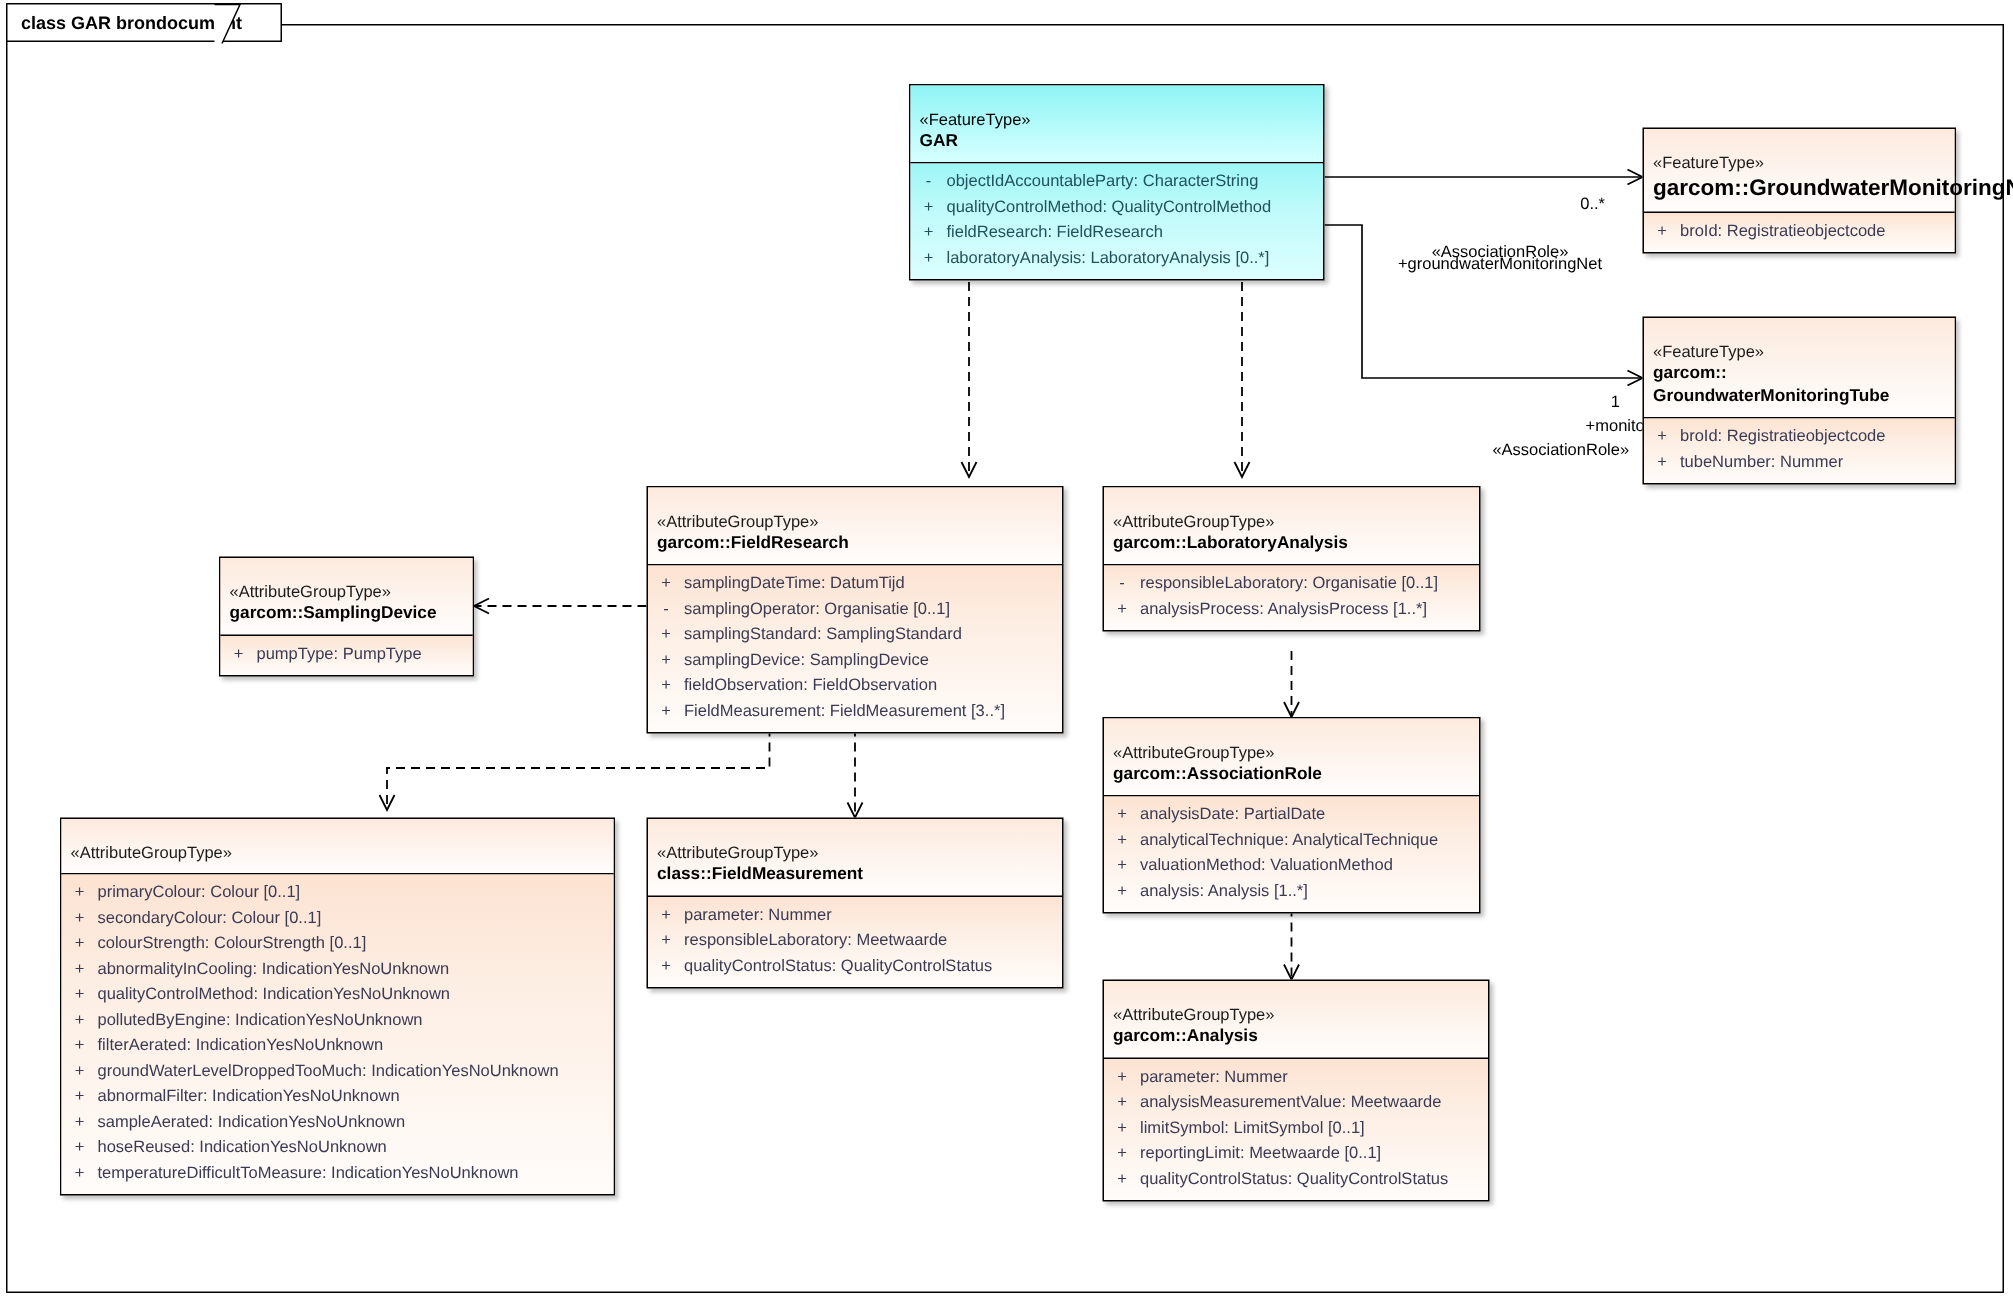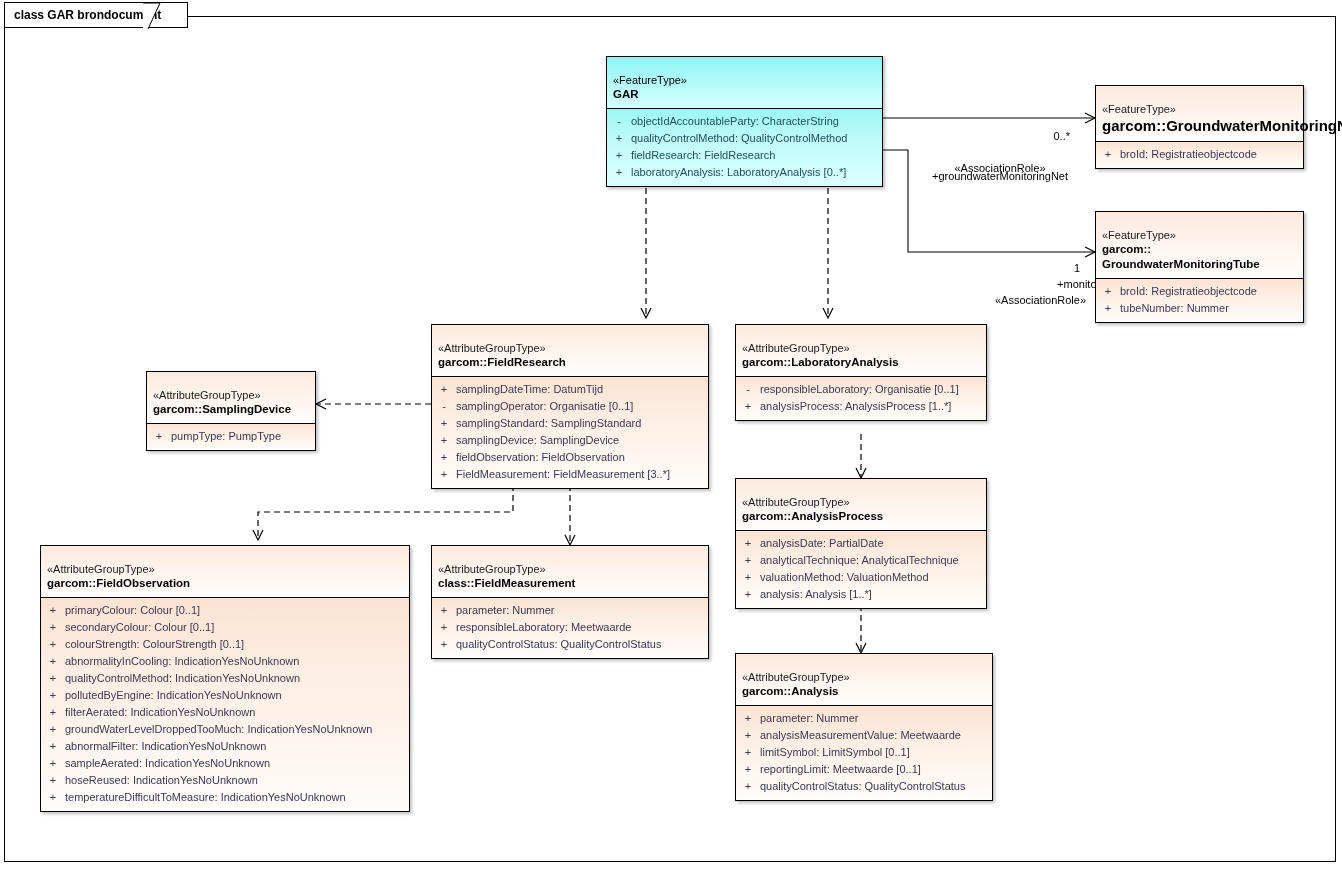--- a/index.html
+++ b/index.html
@@ -193,21 +193,21 @@
       <div class="attr">
         <span class="vis">+</span>
         <span class="txt">analysisProcess: AnalysisProcess [1..*]</span>
       </div>
     </div>
   </div>
 
   <div class="umlclass" style="left:735px;top:478px;width:252px;z-index:2">
     <div class="uml-head">
       <div class="uml-stereo">«AttributeGroupType»</div>
-      <div class="uml-name">garcom::AnalysisProcess</div>
+      <div class="uml-name">garcom::AssociationRole</div>
     </div>
     <div class="uml-body">
       <div class="attr">
         <span class="vis">+</span>
         <span class="txt">analysisDate: PartialDate</span>
       </div>
       <div class="attr">
         <span class="vis">+</span>
         <span class="txt">analyticalTechnique: AnalyticalTechnique</span>
       </div>
@@ -260,21 +260,20 @@
       <div class="attr">
         <span class="vis">+</span>
         <span class="txt">pumpType: PumpType</span>
       </div>
     </div>
   </div>
 
   <div class="umlclass" style="left:40px;top:545px;width:370px;z-index:2">
     <div class="uml-head">
       <div class="uml-stereo">«AttributeGroupType»</div>
-      <div class="uml-name">garcom::FieldObservation</div>
     </div>
     <div class="uml-body">
       <div class="attr">
         <span class="vis">+</span>
         <span class="txt">primaryColour: Colour [0..1]</span>
       </div>
       <div class="attr">
         <span class="vis">+</span>
         <span class="txt">secondaryColour: Colour [0..1]</span>
       </div>

